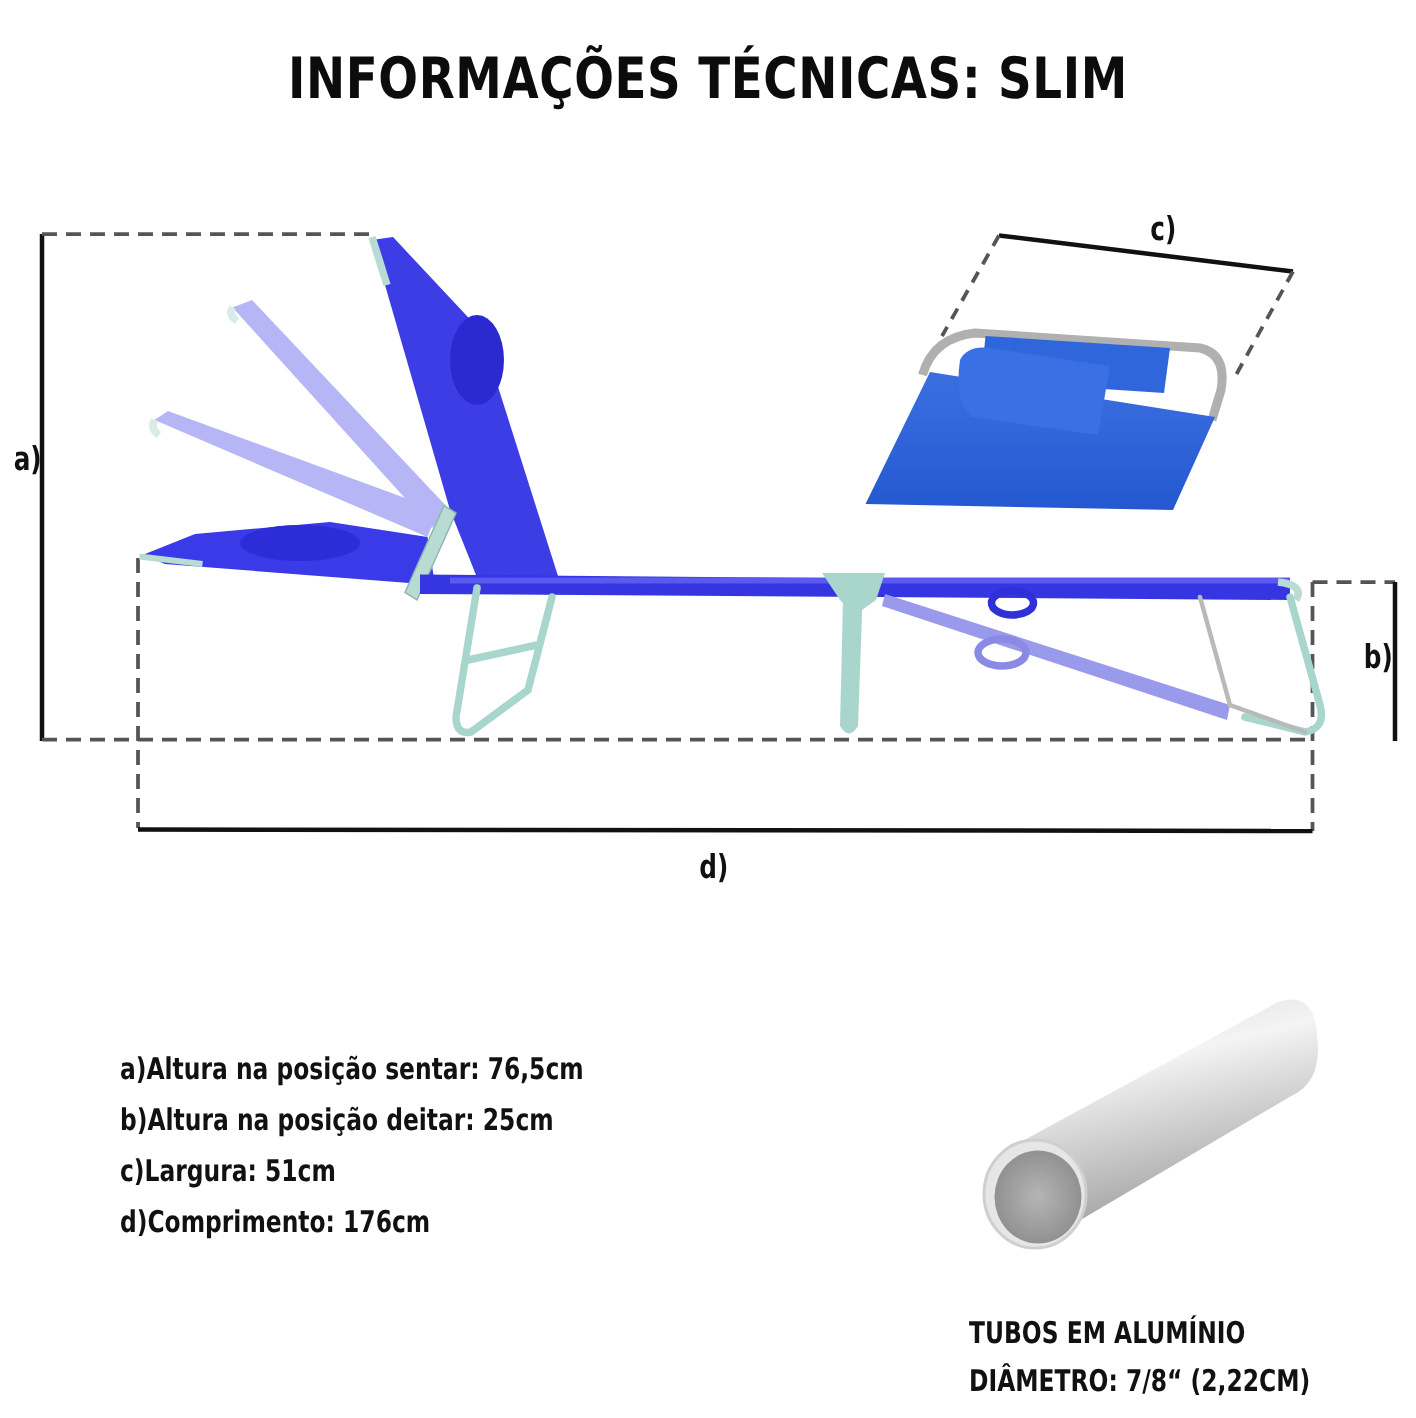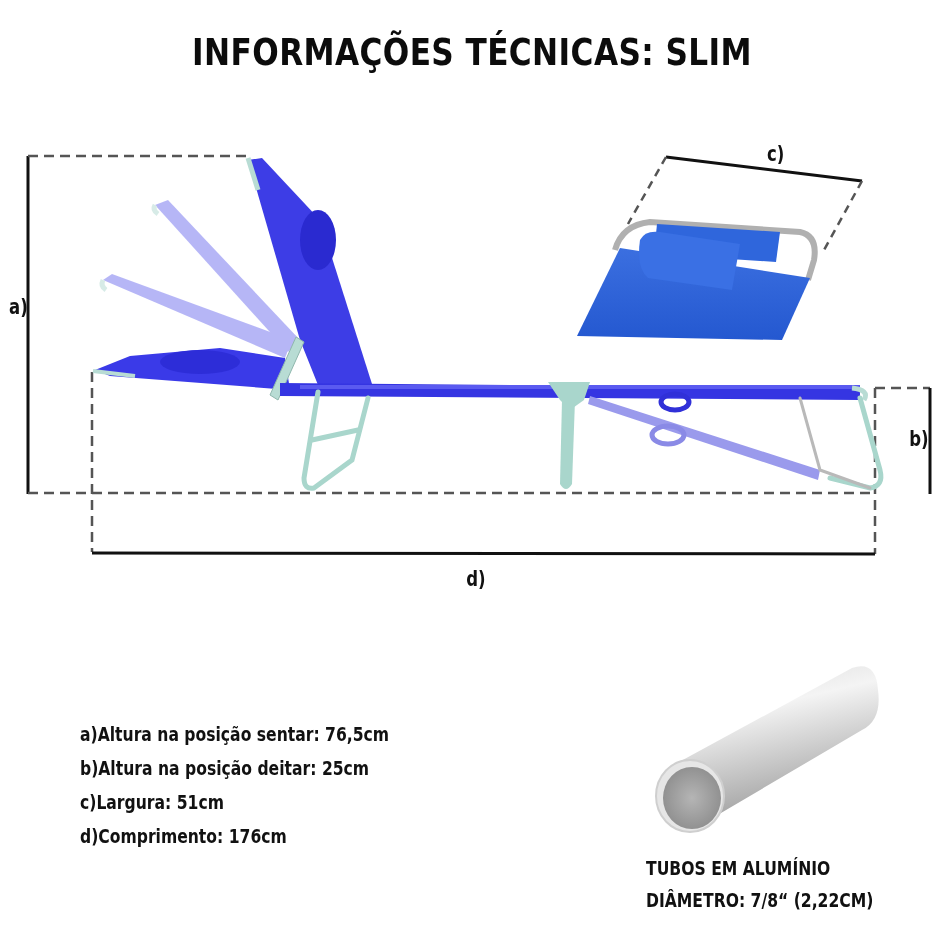--- a/index.html
+++ b/index.html
@@ -5,25 +5,25 @@
     html, body { margin: 0; padding: 0; background: #ffffff; }
     body { width: 944px; height: 945px; position: relative; overflow: hidden;
            font-family: "Liberation Sans", sans-serif; color: #111; }
     .title { position: absolute; left: 0; top: 30px; width: 944px; text-align: center;
              font-family: "DejaVu Sans", sans-serif; font-weight: bold; font-size: 38px;
              letter-spacing: 0.5px; transform: scaleX(0.82); transform-origin: center;
              color: #0c0c0c; }
     svg.diagram { position: absolute; left: 0; top: 0; }
     .dim-label { position: absolute; font-family: "DejaVu Sans", sans-serif; font-weight: bold;
                  font-size: 22px; color: #111; transform: scaleX(0.75); }
-    .specs { position: absolute; left: 80px; top: 717px; }
+    .specs { position: absolute; left: 80px; top: 695px; }
     .spec { font-family: "DejaVu Sans", sans-serif; font-weight: bold; font-size: 20px;
             line-height: 34px; transform: scaleX(0.78); transform-origin: left center;
             white-space: nowrap; color: #111; }
-    .tube-caption { position: absolute; left: 646px; top: 852px; }
+    .tube-caption { position: absolute; left: 646px; top: 872px; }
     .tube-line { font-family: "DejaVu Sans", sans-serif; font-weight: bold; font-size: 20px;
                  line-height: 32px; transform: scaleX(0.78); transform-origin: left center;
                  white-space: nowrap; color: #111; }
   </style>
 </head>
 <body>
 
 <div class="title">INFORMAÇÕES TÉCNICAS: SLIM</div>
 
 <svg class="diagram" width="944" height="945" viewBox="0 0 944 945">

